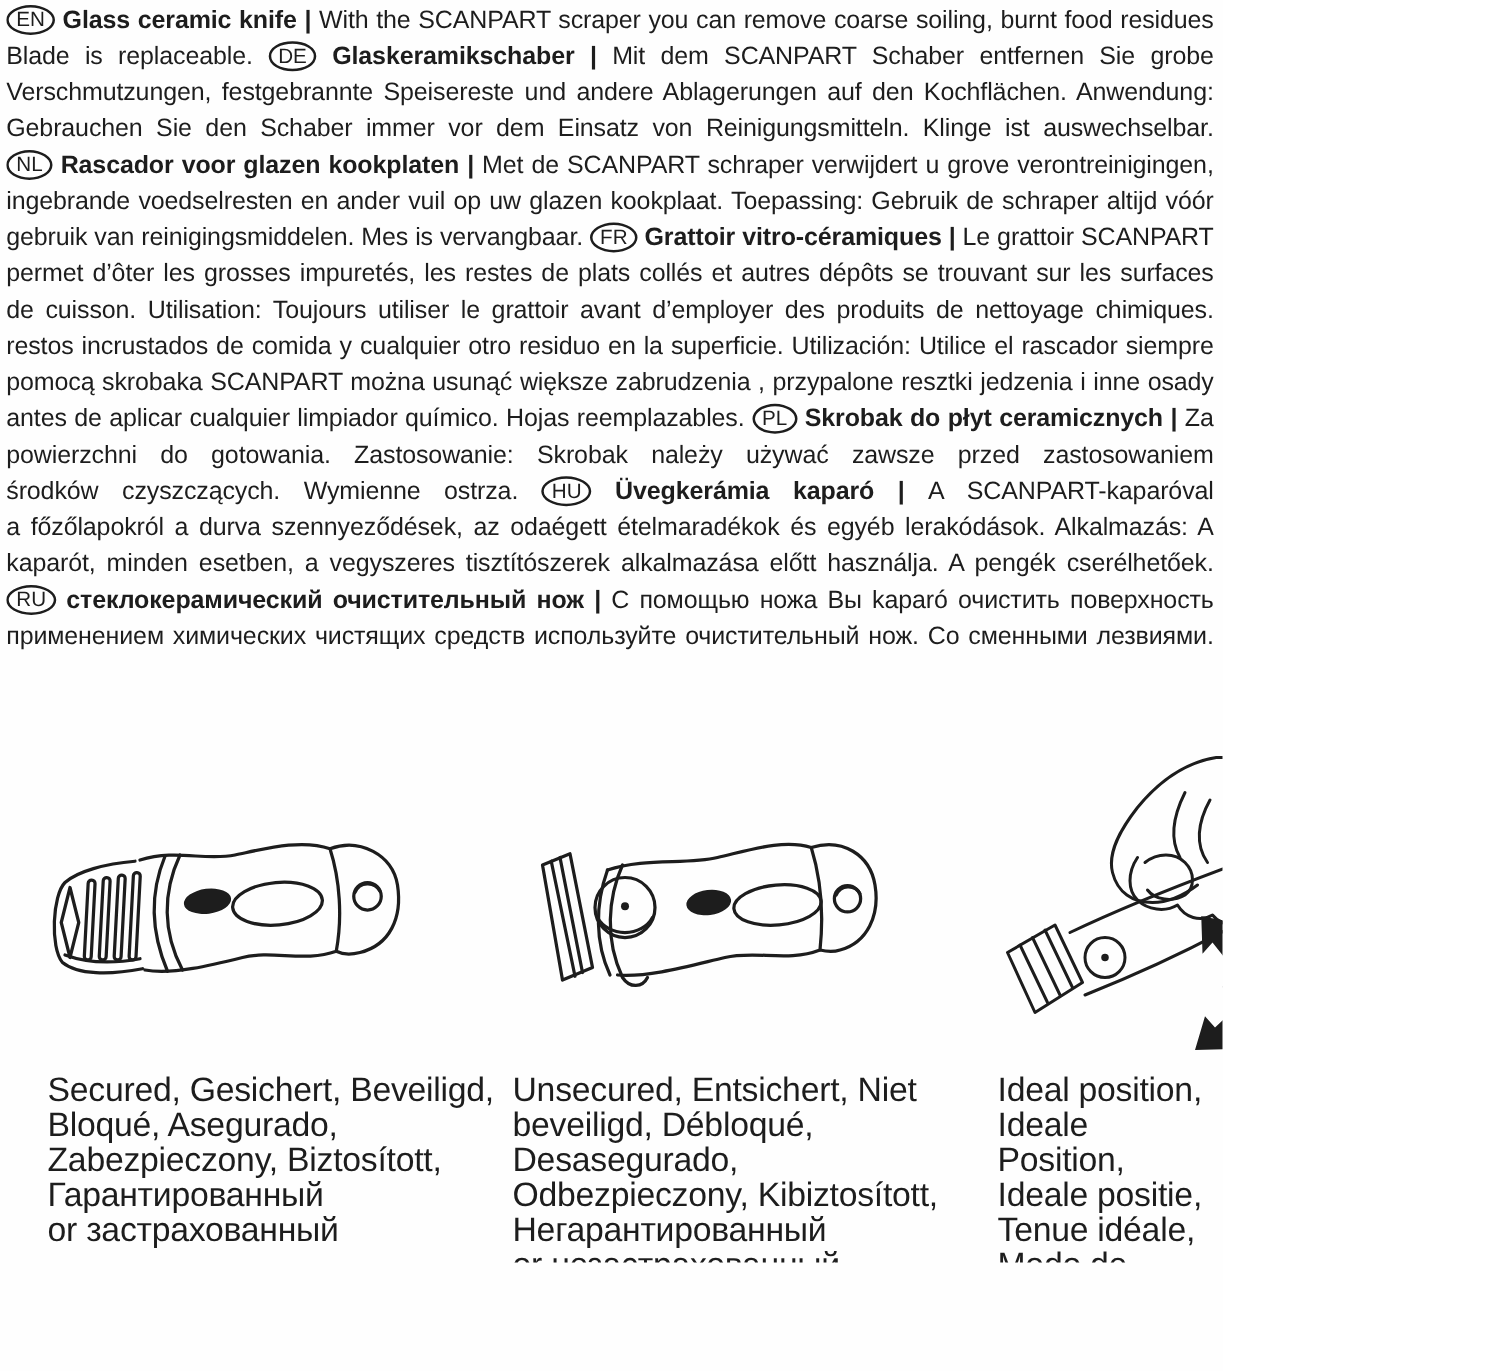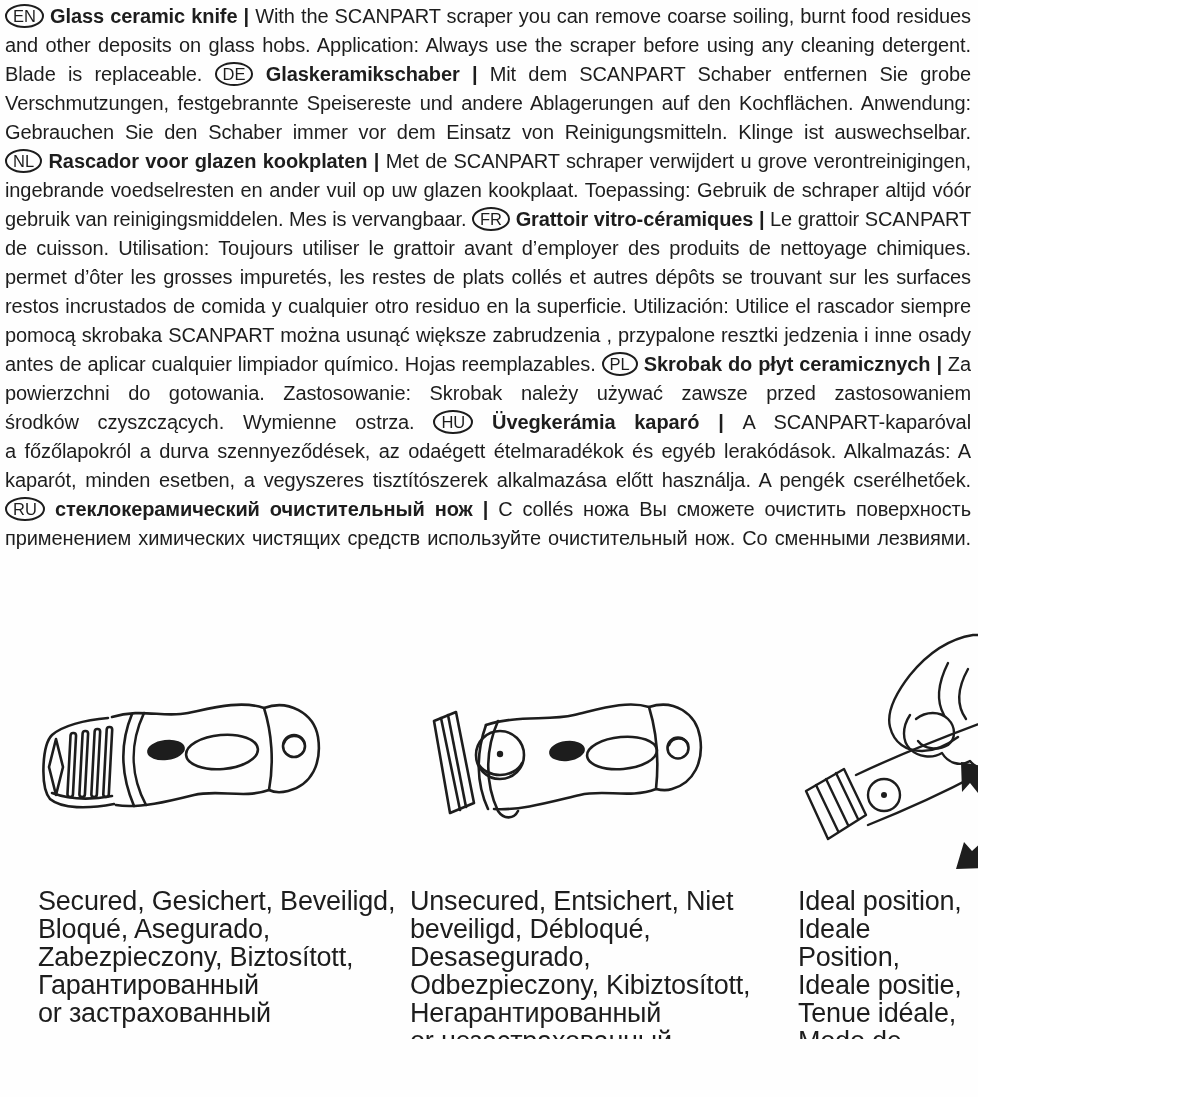--- a/index.html
+++ b/index.html
@@ -62,37 +62,36 @@
     color: #111;
   }
 </style>
 </head>
 <body>
 
 <div class="page">
 
   <div class="text-block" id="text-block">
       <div class="line"><span class="lang-badge">EN</span> <span class="bold">Glass ceramic knife | </span><span>With the SCANPART scraper you can remove coarse soiling, burnt food residues</span></div>
-      <div class="line"><span>and other deposits on glass hobs. Application: Always use the scraper before using any cleaning detergent.</span></div>
       <div class="line"><span>Blade is replaceable. </span><span class="lang-badge">DE</span> <span class="bold">Glaskeramikschaber | </span><span>Mit dem SCANPART Schaber entfernen Sie grobe</span></div>
       <div class="line"><span>Verschmutzungen, festgebrannte Speisereste und andere Ablagerungen auf den Kochflächen. Anwendung:</span></div>
       <div class="line"><span>Gebrauchen Sie den Schaber immer vor dem Einsatz von Reinigungsmitteln. Klinge ist auswechselbar.</span></div>
       <div class="line"><span class="lang-badge">NL</span> <span class="bold">Rascador voor glazen kookplaten | </span><span>Met de SCANPART schraper verwijdert u grove verontreinigingen,</span></div>
       <div class="line"><span>ingebrande voedselresten en ander vuil op uw glazen kookplaat. Toepassing: Gebruik de schraper altijd vóór het</span></div>
       <div class="line"><span>gebruik van reinigingsmiddelen. Mes is vervangbaar. </span><span class="lang-badge">FR</span> <span class="bold">Grattoir vitro-céramiques | </span><span>Le grattoir SCANPART</span></div>
+      <div class="line"><span>permet d’ôter les grosses impuretés, les restes de plats collés et autres dépôts se trouvant sur les surfaces</span></div>
       <div class="line"><span>de cuisson. Utilisation: Toujours utiliser le grattoir avant d’employer des produits de nettoyage chimiques.</span></div>
-      <div class="line"><span>permet d’ôter les grosses impuretés, les restes de plats collés et autres dépôts se trouvant sur les surfaces</span></div>
       <div class="line"><span>restos incrustados de comida y cualquier otro residuo en la superficie. Utilización: Utilice el rascador siempre</span></div>
       <div class="line"><span>pomocą skrobaka SCANPART można usunąć większe zabrudzenia , przypalone resztki jedzenia i inne osady z</span></div>
       <div class="line"><span>antes de aplicar cualquier limpiador químico. Hojas reemplazables. </span><span class="lang-badge">PL</span> <span class="bold">Skrobak do płyt ceramicznych | </span><span>Za</span></div>
       <div class="line"><span>powierzchni do gotowania. Zastosowanie: Skrobak należy używać zawsze przed zastosowaniem chemicznych</span></div>
       <div class="line"><span>środków czyszczących. Wymienne ostrza. </span><span class="lang-badge">HU</span> <span class="bold">Üvegkerámia kaparó | </span><span>A SCANPART-kaparóval eltávolíthatóak</span></div>
       <div class="line"><span>a főzőlapokról a durva szennyeződések, az odaégett ételmaradékok és egyéb lerakódások. Alkalmazás: A</span></div>
       <div class="line"><span>kaparót, minden esetben, a vegyszeres tisztítószerek alkalmazása előtt használja. A pengék cserélhetőek.</span></div>
-      <div class="line"><span class="lang-badge">RU</span> <span class="bold">стеклокерамический очистительный нож | </span><span>С collés ножа Вы сможете очистить поверхность</span></div>
+      <div class="line"><span class="lang-badge">RU</span> <span class="bold">стеклокерамический очистительный нож | </span><span>С помощью ножа Вы kaparó очистить поверхность</span></div>
       <div class="line"><span>применением химических чистящих средств используйте очистительный нож. Со сменными лезвиями.</span></div>
     </div>
 
   <div class="figures">
 
     <svg class="fig-svg" style="left:36px; top:140px;" width="290" height="130" viewBox="0 0 290 130">
       <g fill="none" stroke="#1d1d1d" stroke-width="2.6" stroke-linejoin="round" stroke-linecap="round">
         <path d="M228,15 C252,6 278,20 282,44 C286,70 276,92 252,98 C244,100 237,99 233,97"></path>
         <path d="M76,24 C105,15 128,25 152,20 C176,15 205,7 228,15 C236,40 238,70 233,97 C208,106 182,96 158,102 C134,108 102,116 80,112"></path>
         <path d="M96,21 C84,50 84,80 98,113"></path>

